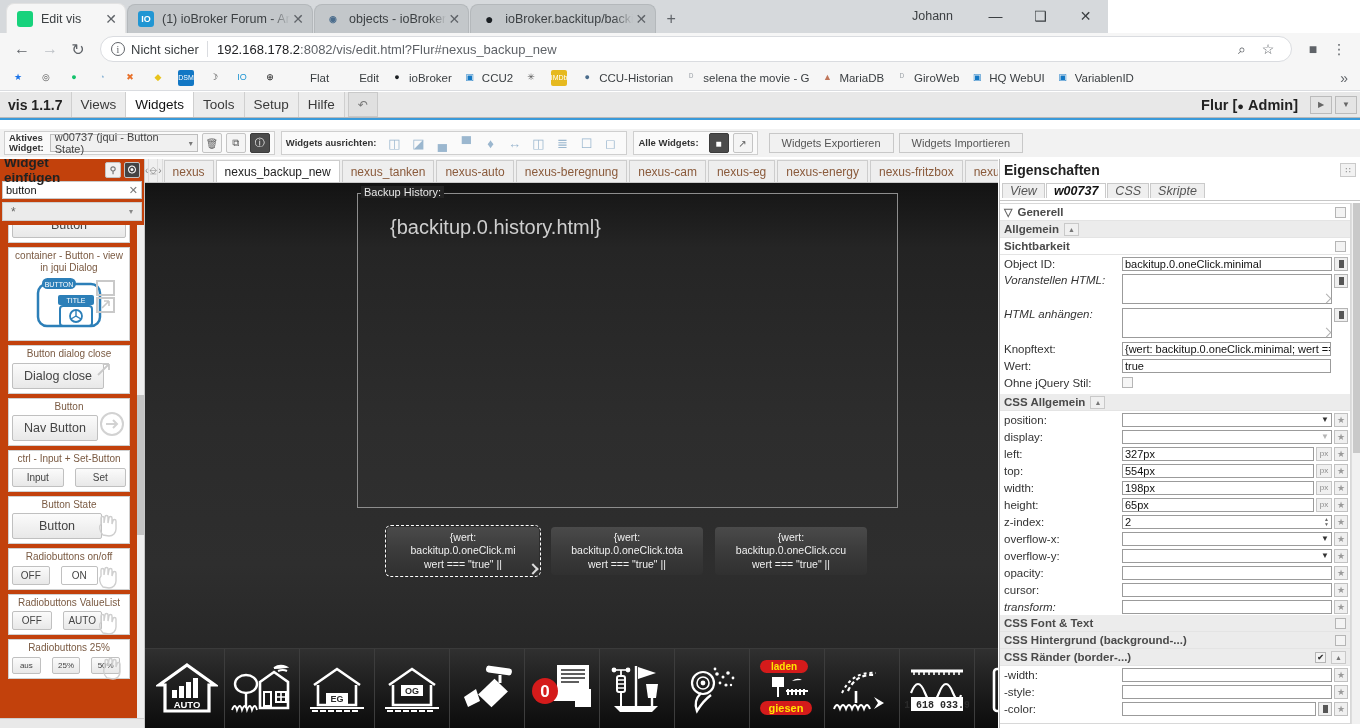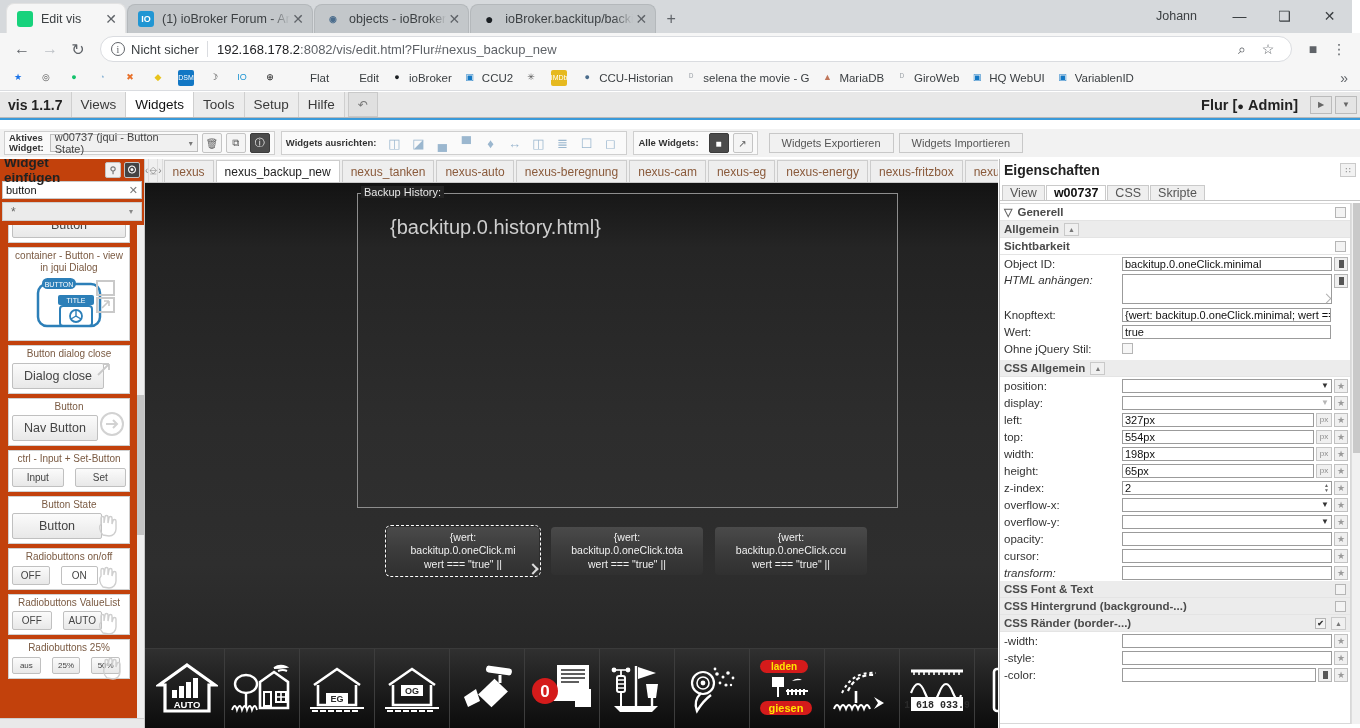--- a/index.html
+++ b/index.html
@@ -7,21 +7,21 @@
     margin: 0; padding: 0;
     width: 1360px; height: 728px;
     overflow: hidden;
     font-family: "Liberation Sans", sans-serif;
     background: #fff;
   }
   #app { position: relative; width: 1360px; height: 728px; }
 
   
   .chrome-titlebar {
-    position: absolute; left:0; top:0; width:1352px; height:33px;
+    position: absolute; left:0; top:0; width:1108px; height:33px;
     background:#d6d9dc;
     display:flex; align-items:flex-end;
   }
   .tabstrip { display:flex; align-items:flex-end; height:33px; padding-left:6px; }
   .ctab {
     position:relative;
     height:29px; min-width:120px; max-width:186px;
     background:#c3c7ca;
     border-top-left-radius:8px; border-top-right-radius:8px;
     display:flex; align-items:center;
@@ -238,22 +238,22 @@
   .props {
     position:absolute; left:999px; top:159px; width:361px; height:569px;
     background:#fff; border-left:1px solid #bbb; overflow:hidden;
   }
   .props-head { height:22px; display:flex; align-items:center; padding:0 4px;
                 font-size:14px; font-weight:bold; color:#222; }
   .props-head .dragic { margin-left:auto; width:16px; height:14px;
                         border:1px solid #cacaca; background:#f2f2f2;
                         display:flex; align-items:center; justify-content:center;
                         font-size:8px; color:#999; }
-  .props-tabs { height:20px; display:flex; align-items:flex-end; padding-left:2px;
-                border-bottom:1px solid #c6c6c6; }
+  .props-tabs { height:20px; display:flex; align-items:center; padding-left:2px;
+                border-bottom:1px solid #c6c6c6;font-style:italic; }
   .ptab { padding:0 7px; display:flex; align-items:center; font-size:12.5px;
           color:#555; border:1px solid #cacaca; border-bottom:none;
           background:#efefef; margin-right:1px; }
   .ptab.active { background:#fff; color:#111; font-weight:bold; }
   .props-body { position:absolute; left:0; top:44px; right:9px; bottom:4px;
                 overflow:hidden; border:1px solid #d8d8d8; border-left:none;}
   .grp-row { height:17px; display:flex; align-items:center; padding:0 4px;
              font-size:11.5px; font-weight:bold; color:#4a4a4a;
              background:#ececec; border-bottom:1px solid #e4e4e4; }
   .grp-row.plain { background:#fff; }
@@ -840,20 +840,29 @@
       </div>
 
       <div class="prow">
         <span class="plabel">Object ID:</span>
         <span class="pfield">backitup.0.oneClick.minimal</span>
         <span class="pbtn-sq">
             <i class="blk"></i>
           </span>
       </div>
 
+      <div class="prow-ta">
+        <span class="plabel ital">Voranstellen HTML:</span>
+        <span class="ta-box">
+            <i class="grip"></i>
+          </span>
+        <span class="pbtn-sq">
+            <i class="blk"></i>
+          </span>
+      </div>
 
       <div class="prow-ta">
         <span class="plabel ital">HTML anhängen:</span>
         <span class="ta-box">
             <i class="grip"></i>
           </span>
         <span class="pbtn-sq">
             <i class="blk"></i>
           </span>
       </div>

